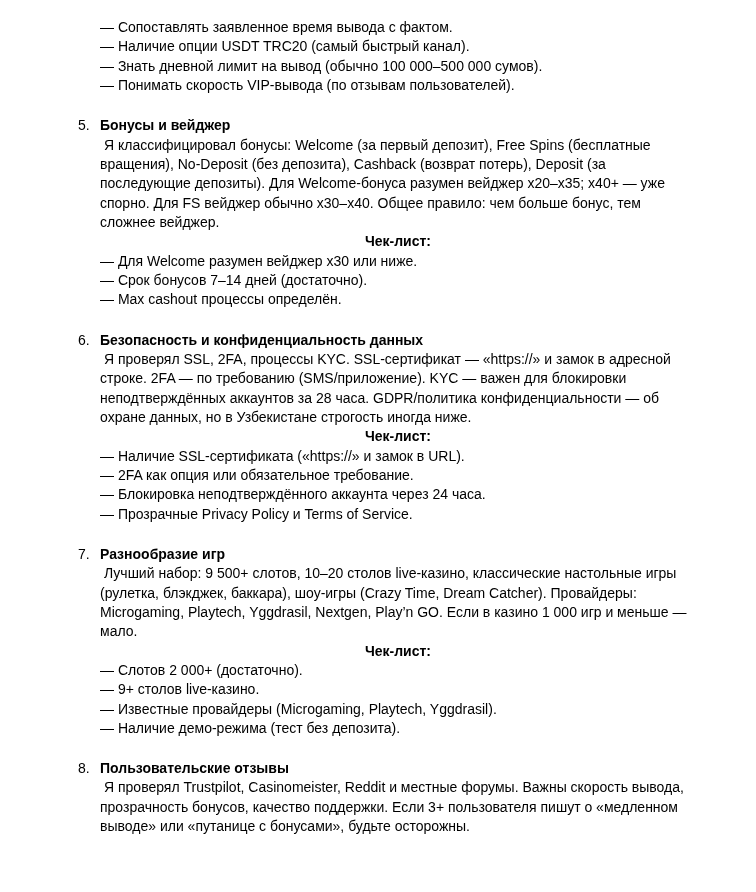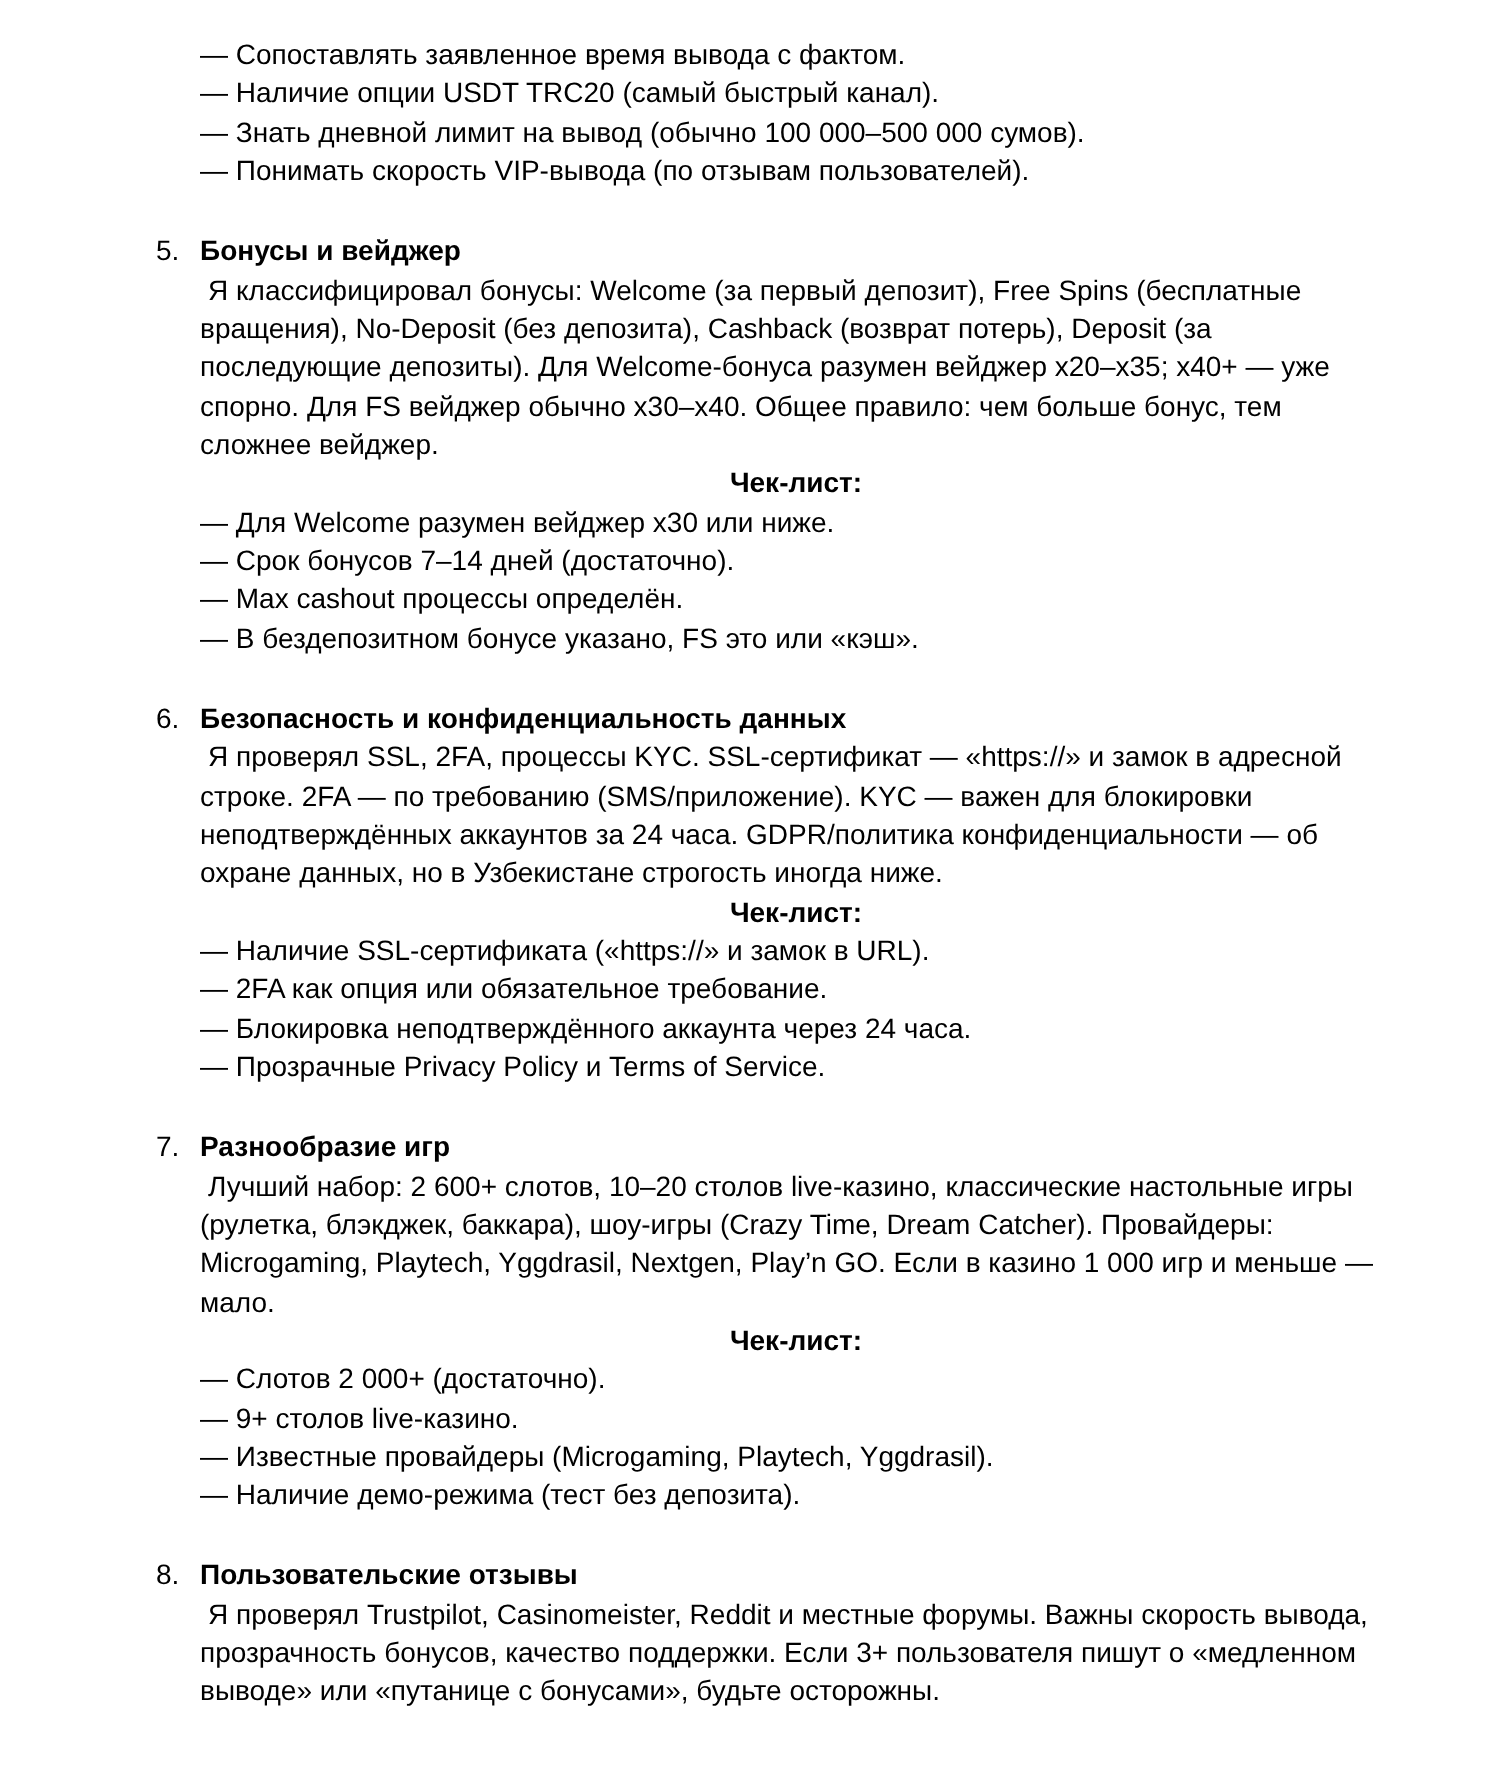--- a/index.html
+++ b/index.html
@@ -70,42 +70,41 @@
     <div class="section">
       <div class="heading-row">
         <span class="list-number">5.</span>
         <span class="section-title">Бонусы и вейджер</span>
       </div>
       <div class="section-body">Я классифицировал бонусы: Welcome (за первый депозит), Free Spins (бесплатные вращения), No-Deposit (без депозита), Cashback (возврат потерь), Deposit (за последующие депозиты). Для Welcome-бонуса разумен вейджер x20–x35; x40+ — уже спорно. Для FS вейджер обычно x30–x40. Общее правило: чем больше бонус, тем сложнее вейджер.</div>
       <div class="checklist-heading">Чек-лист:</div>
       <div class="checklist-item">— Для Welcome разумен вейджер x30 или ниже.</div>
       <div class="checklist-item">— Срок бонусов 7–14 дней (достаточно).</div>
       <div class="checklist-item">— Max cashout процессы определён.</div>
-      <div class="checklist-item">— В бездепозитном бонусе указано, FS это или «кэш».</div>
     </div>
 
     <div class="section">
       <div class="heading-row">
         <span class="list-number">6.</span>
         <span class="section-title">Безопасность и конфиденциальность данных</span>
       </div>
-      <div class="section-body">Я проверял SSL, 2FA, процессы KYC. SSL-сертификат — «https://» и замок в адресной строке. 2FA — по требованию (SMS/приложение). KYC — важен для блокировки неподтверждённых аккаунтов за 24 часа. GDPR/политика конфиденциальности — об охране данных, но в Узбекистане строгость иногда ниже.</div>
+      <div class="section-body">Я проверял SSL, 2FA, процессы KYC. SSL-сертификат — «https://» и замок в адресной строке. 2FA — по требованию (SMS/приложение). KYC — важен для блокировки неподтверждённых аккаунтов за 28 часа. GDPR/политика конфиденциальности — об охране данных, но в Узбекистане строгость иногда ниже.</div>
       <div class="checklist-heading">Чек-лист:</div>
       <div class="checklist-item">— Наличие SSL-сертификата («https://» и замок в URL).</div>
       <div class="checklist-item">— 2FA как опция или обязательное требование.</div>
       <div class="checklist-item">— Блокировка неподтверждённого аккаунта через 24 часа.</div>
       <div class="checklist-item">— Прозрачные Privacy Policy и Terms of Service.</div>
     </div>
 
     <div class="section">
       <div class="heading-row">
         <span class="list-number">7.</span>
         <span class="section-title">Разнообразие игр</span>
       </div>
-      <div class="section-body">Лучший набор: 2 600+ слотов, 10–20 столов live-казино, классические настольные игры (рулетка, блэкджек, баккара), шоу-игры (Crazy Time, Dream Catcher). Провайдеры: Microgaming, Playtech, Yggdrasil, Nextgen, Play’n GO. Если в казино 1 000 игр и меньше — мало.</div>
+      <div class="section-body">Лучший набор: 9 500+ слотов, 10–20 столов live-казино, классические настольные игры (рулетка, блэкджек, баккара), шоу-игры (Crazy Time, Dream Catcher). Провайдеры: Microgaming, Playtech, Yggdrasil, Nextgen, Play’n GO. Если в казино 1 000 игр и меньше — мало.</div>
       <div class="checklist-heading">Чек-лист:</div>
       <div class="checklist-item">— Слотов 2 000+ (достаточно).</div>
       <div class="checklist-item">— 9+ столов live-казино.</div>
       <div class="checklist-item">— Известные провайдеры (Microgaming, Playtech, Yggdrasil).</div>
       <div class="checklist-item">— Наличие демо-режима (тест без депозита).</div>
     </div>
 
     <div class="section">
       <div class="heading-row">
         <span class="list-number">8.</span>

